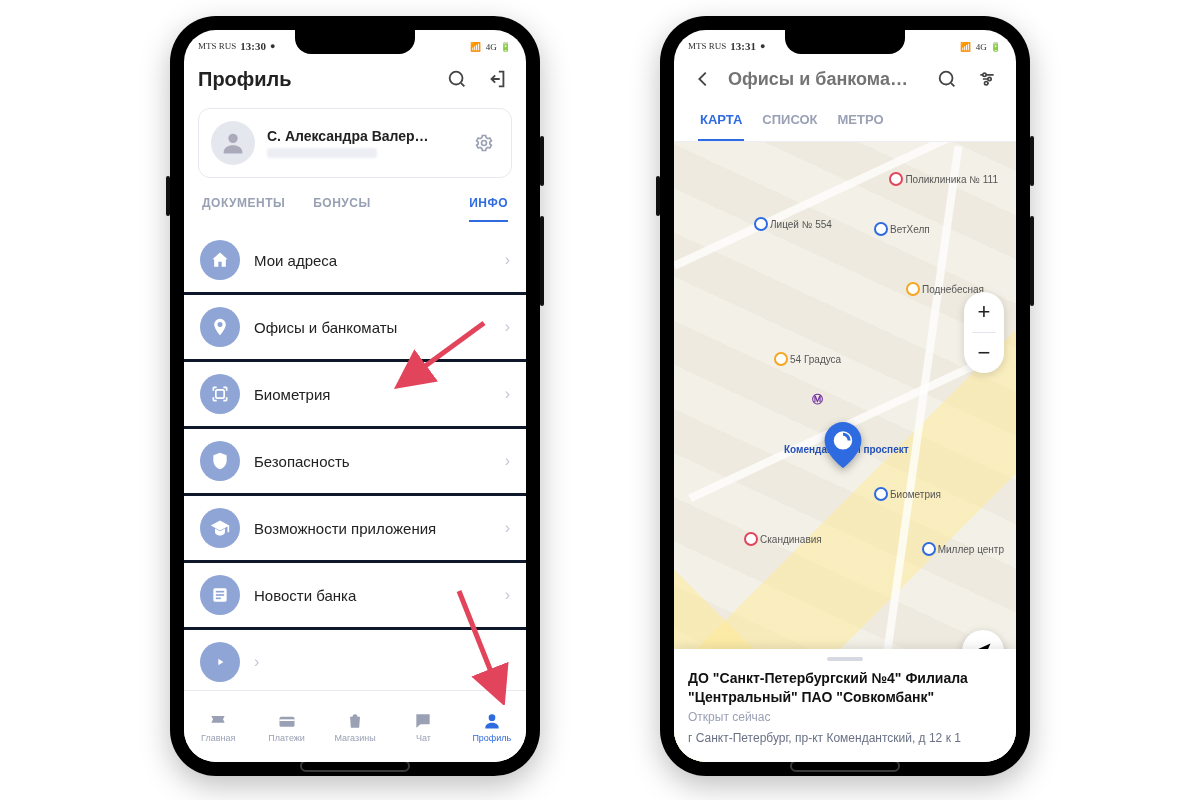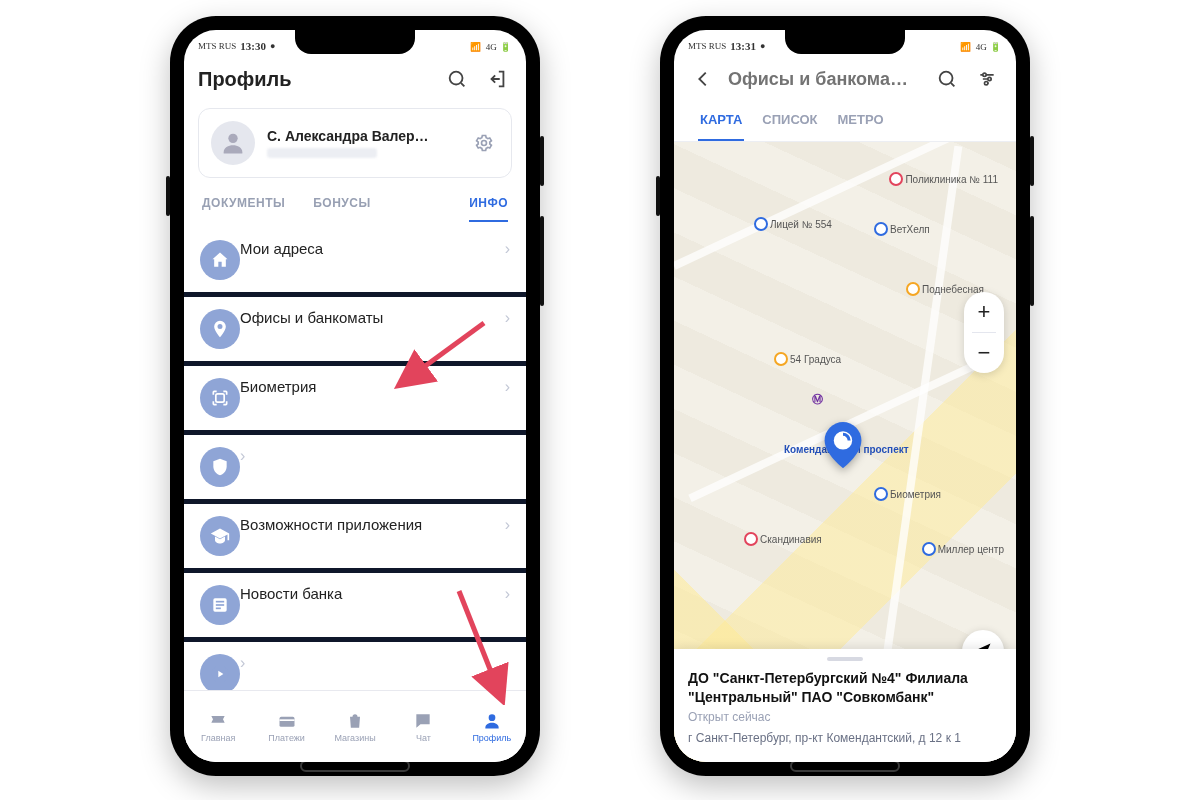--- a/index.html
+++ b/index.html
@@ -84,23 +84,23 @@
 
   
   .ptabs { display:flex; gap:28px; padding: 10px 18px 0; font-size:12px; color:#98a0b3; letter-spacing:.5px;}
   .ptabs .tab { padding-bottom:10px; border-bottom:2px solid transparent; font-weight:600;}
   .ptabs .tab.active { color:#2f6be0; border-bottom-color:#2f6be0;}
   .ptabs .spacer{flex:1}
 
   
   .mlist { padding: 6px 0 0 0; }
   .mitem {
-    display:flex; 
+    display:flex; align-items:center; gap:14px;
     padding: 12px 16px;
-    border-bottom:5px solid #0f172a;
+    border-bottom:3px solid #0f172a;
   }
   .micon {
     width:40px;height:40px;border-radius:50%;
     background:#8fa5d6; display:flex;align-items:center;justify-content:center;
     color:#fff; font-size:18px;
   }
   .mlabel { flex:1; font-size:15px; color:#222;}
   .chev { color:#c3c8d6; font-size:16px;}
 
   
@@ -270,20 +270,21 @@
             </div>
         <div class="mlabel">Биометрия</div>
         <div class="chev">›</div>
       </div>
       <div class="mitem">
         <div class="micon">
               <svg viewBox="0 0 24 24" width="20" height="20" fill="currentColor">
                 <path d="M12 2 4 5v6c0 5 3.4 9.5 8 11 4.6-1.5 8-6 8-11V5l-8-3Z"></path>
               </svg>
             </div>
+        <div class="mlabel">Безопасность</div>
         <div class="chev">›</div>
       </div>
       <div class="mitem">
         <div class="micon">
               <svg viewBox="0 0 24 24" width="20" height="20" fill="currentColor">
                 <path d="M12 3 1 9l11 6 9-4.9V17h2V9L12 3Zm-6 9.5V17c0 2 3 4 6 4s6-2 6-4v-4.5l-6 3.3-6-3.3Z"></path>
               </svg>
             </div>
         <div class="mlabel">Возможности приложения</div>
         <div class="chev">›</div>

